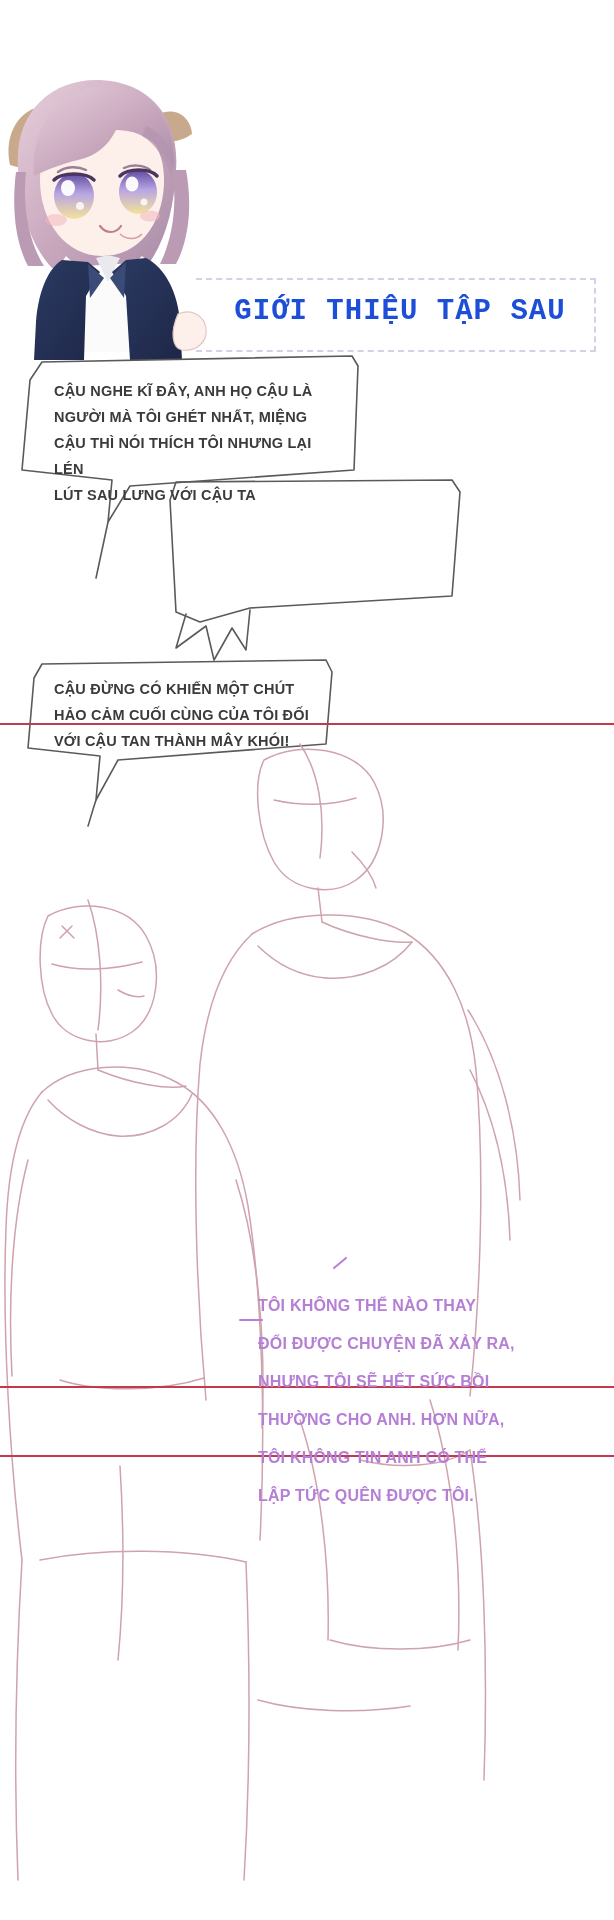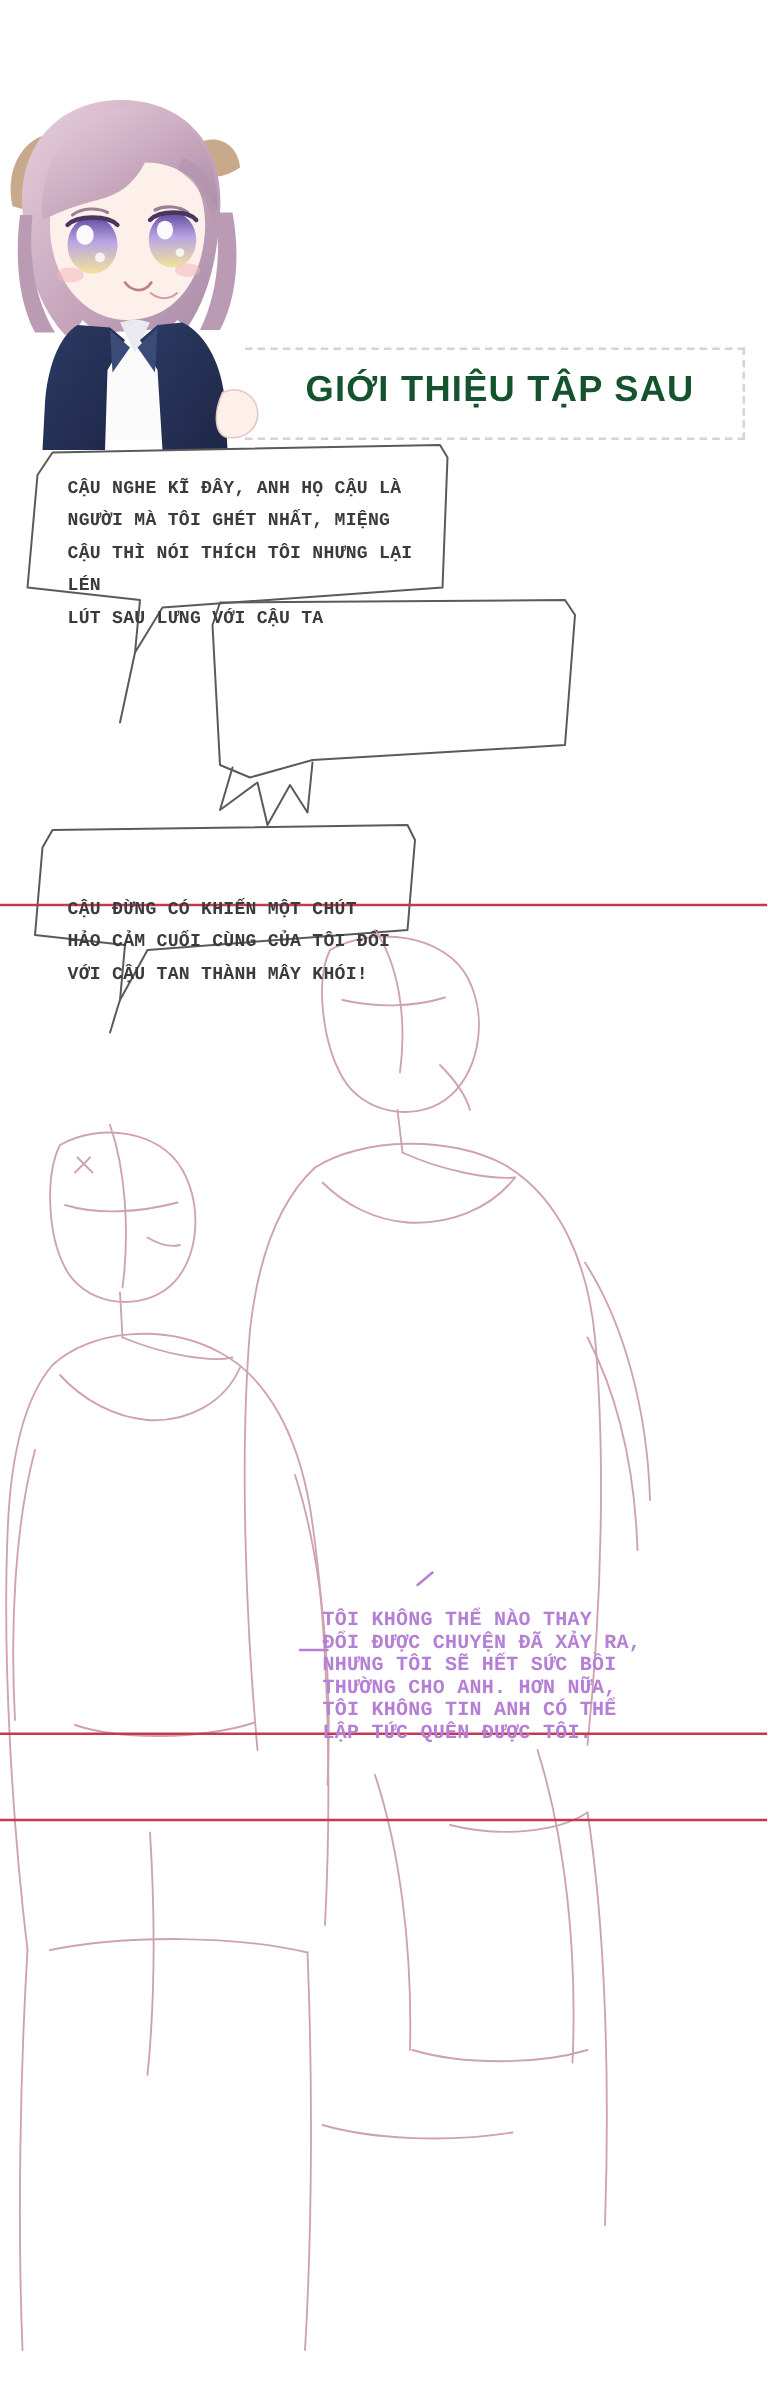--- a/index.html
+++ b/index.html
@@ -28,49 +28,49 @@
     height: 74px;
     border: 2px dashed #d8cfe4;
     border-left: none;
     box-sizing: border-box;
   }
   .title-text {
     position: absolute;
     left: 230px;
     top: 290px;
     width: 340px;
-    font-family: Liberation Sans, sans-serif;
+    font-family: Liberation Mono, monospace;
     font-weight: bold;
     font-size: 29px;
     letter-spacing: 1px;
-    color: #14532d;
+    color: #1d4ed8;
     text-align: center;
     line-height: 44px;
     white-space: nowrap;
   }
 
   
   .bubble-text {
     position: absolute;
-    font-family: Liberation Mono, monospace;
+    font-family: Liberation Sans, sans-serif;
     font-weight: bold;
     color: #3b3b3b;
     font-size: 14.5px;
     line-height: 26px;
     letter-spacing: 0.2px;
     white-space: pre-line;
   }
   .b1 { left: 54px;  top: 378px;  width: 290px; }
   .b2 { left: 186px; top: 496px;  width: 260px; }
-  .b3 { left: 54px;  top: 676px;  width: 260px; margin-top: 39px; }
+  .b3 { left: 54px;  top: 676px;  width: 260px; }
 
   .bubble-text.purple {
     color: #b57fd6;
     font-size: 16px;
-    line-height: 18px;
+    line-height: 38px;
   }
   .b4 { left: 258px; top: 1287px; width: 325px; text-align: left; }
   .b5 { left: 56px;  top: 1483px; width: 250px; }
 
   
   .chibi { position: absolute; left: 0; top: 60px; width: 215px; height: 300px; }
 
   
   .divider {
     position: absolute;

